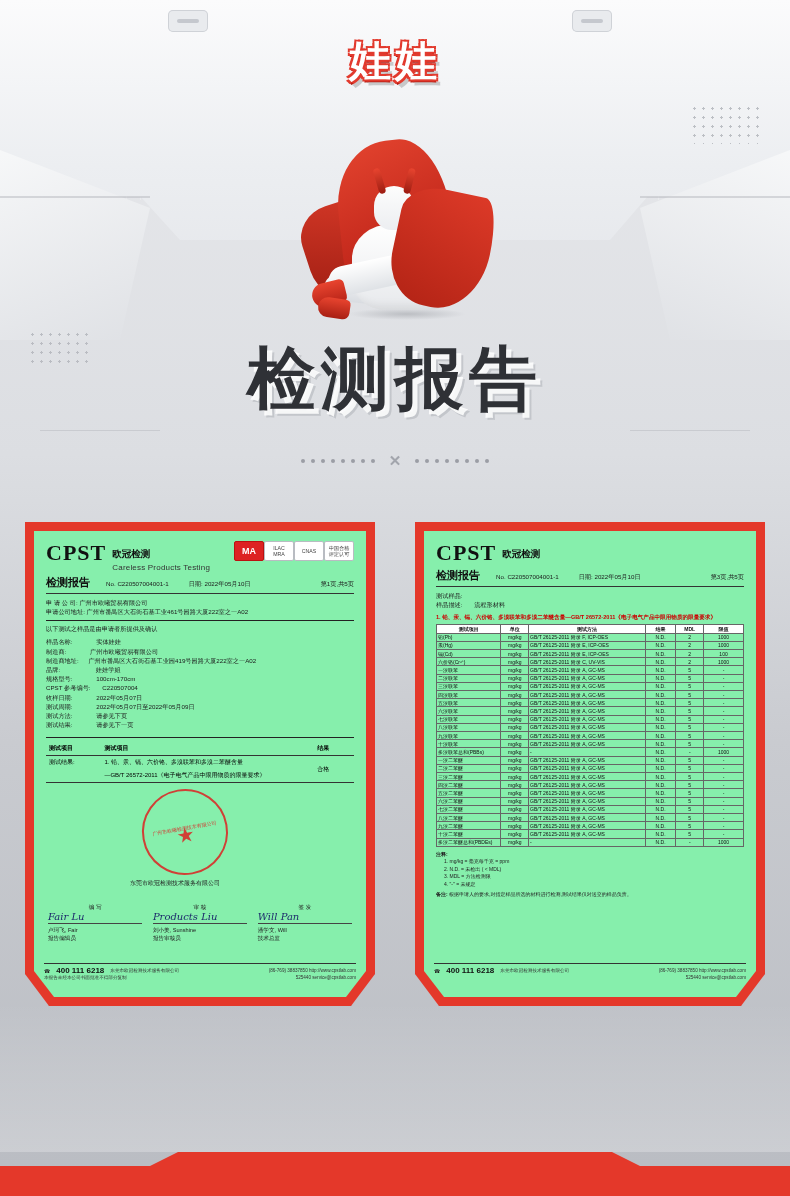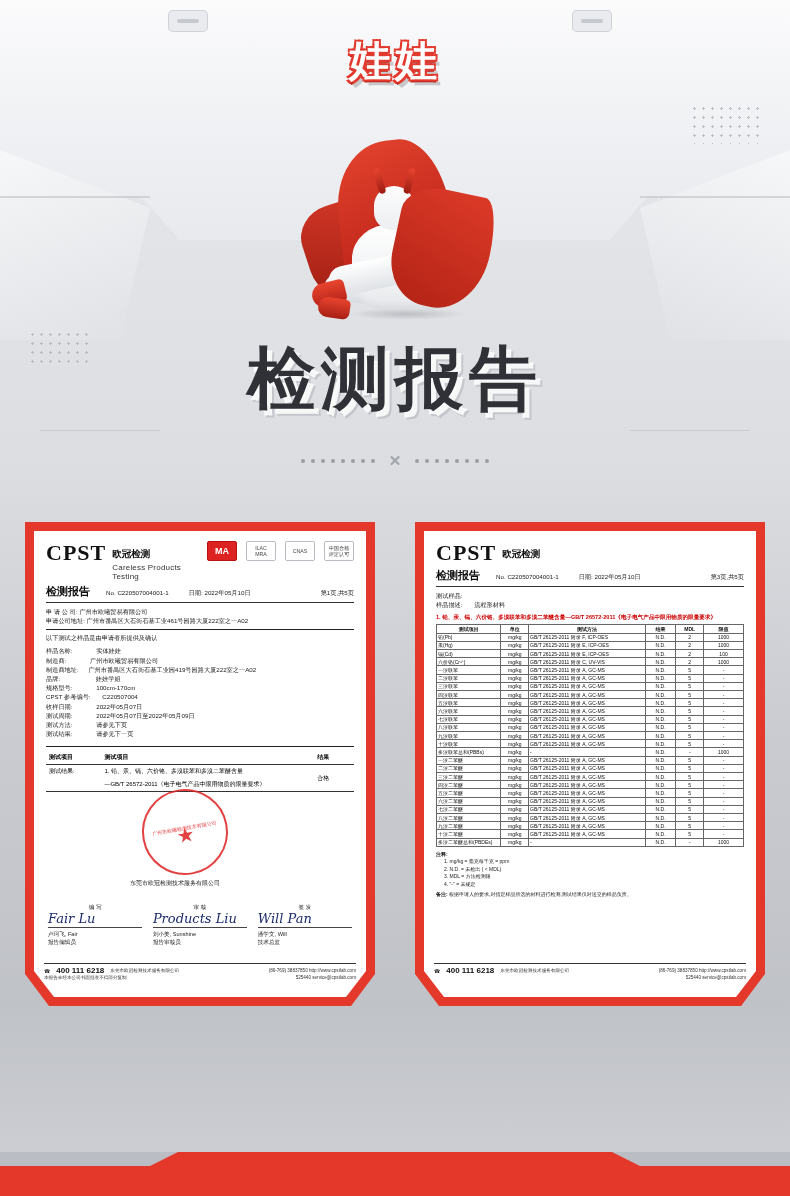--- a/index.html
+++ b/index.html
@@ -175,38 +175,38 @@
     background:#e4382a;
     padding:9px;
     clip-path: polygon(0 0, 350px 0, 350px 452px, 326px 484px,
                        24px 484px, 0 452px);
     box-shadow: 0 6px 14px rgba(0,0,0,.22);
   }
   .cert.left { left:25px; }
   .cert.right { left:415px; }
   .cert-inner {
     width:100%; height:100%;
-    background:#ffffff;
+    background:#86efac;
     padding:10px 12px;
     overflow:hidden;
     position:relative;
     clip-path: polygon(0 0, 332px 0, 332px 440px, 312px 466px,
                        20px 466px, 0 440px);
   }
 
   
   .rep-head { display:flex; align-items:flex-start; gap:6px; }
   .cpst {
     font-family:"Liberation Serif", serif;
     font-size:22px; font-weight:bold; letter-spacing:1px; color:#111;
     line-height:24px;
   }
   .cpst-cn { font-size:9.5px; color:#111; font-weight:bold; margin-top:7px; }
   .cpst-sub { font-size:8px; color:#333; margin-top:2px; letter-spacing:.2px;}
-  .badges { margin-left:auto; display:flex; gap:9px; align-items:center; }
+  .badges { margin-left:auto; display:flex; gap:0; align-items:center; }
   .badge {
     width:30px; height:20px; border:1px solid #b9bcc2; border-radius:2px;
     font-size:5.2px; color:#444; display:flex; align-items:center;
     justify-content:center; text-align:center; line-height:6px;
     background:#fff;
   }
   .badge.ma {
     background:#d22; color:#fff; border-color:#b11; font-weight:bold;
     font-size:9px;
   }
@@ -257,21 +257,21 @@
   .stamp-co {
     position:absolute; left:96px; top:348px; font-size:6px; color:#222;
   }
   .sign-row {
     position:absolute; left:14px; right:14px; top:372px;
     display:flex; justify-content:space-between; font-size:6px; color:#222;
   }
   .sign-col { width:31%; }
   .sig {
     font-family:"DejaVu Serif", serif; font-style:italic;
-    font-size:13px; color:#1c2b6b; border-bottom:1px solid #444;
+    font-size:10px; color:#1c2b6b; border-bottom:1px solid #444;
     padding-bottom:1px; margin-bottom:2px;
   }
   .sign-cap { font-size:5.6px; line-height:8px; }
 
   .foot {
     position:absolute; left:0; right:0; bottom:16px;
     border-top:1px solid #333; padding-top:2px; margin:0 10px;
   }
   .foot-row { display:flex; align-items:center; gap:6px; font-size:5px; color:#222;}
   .foot-tel {

